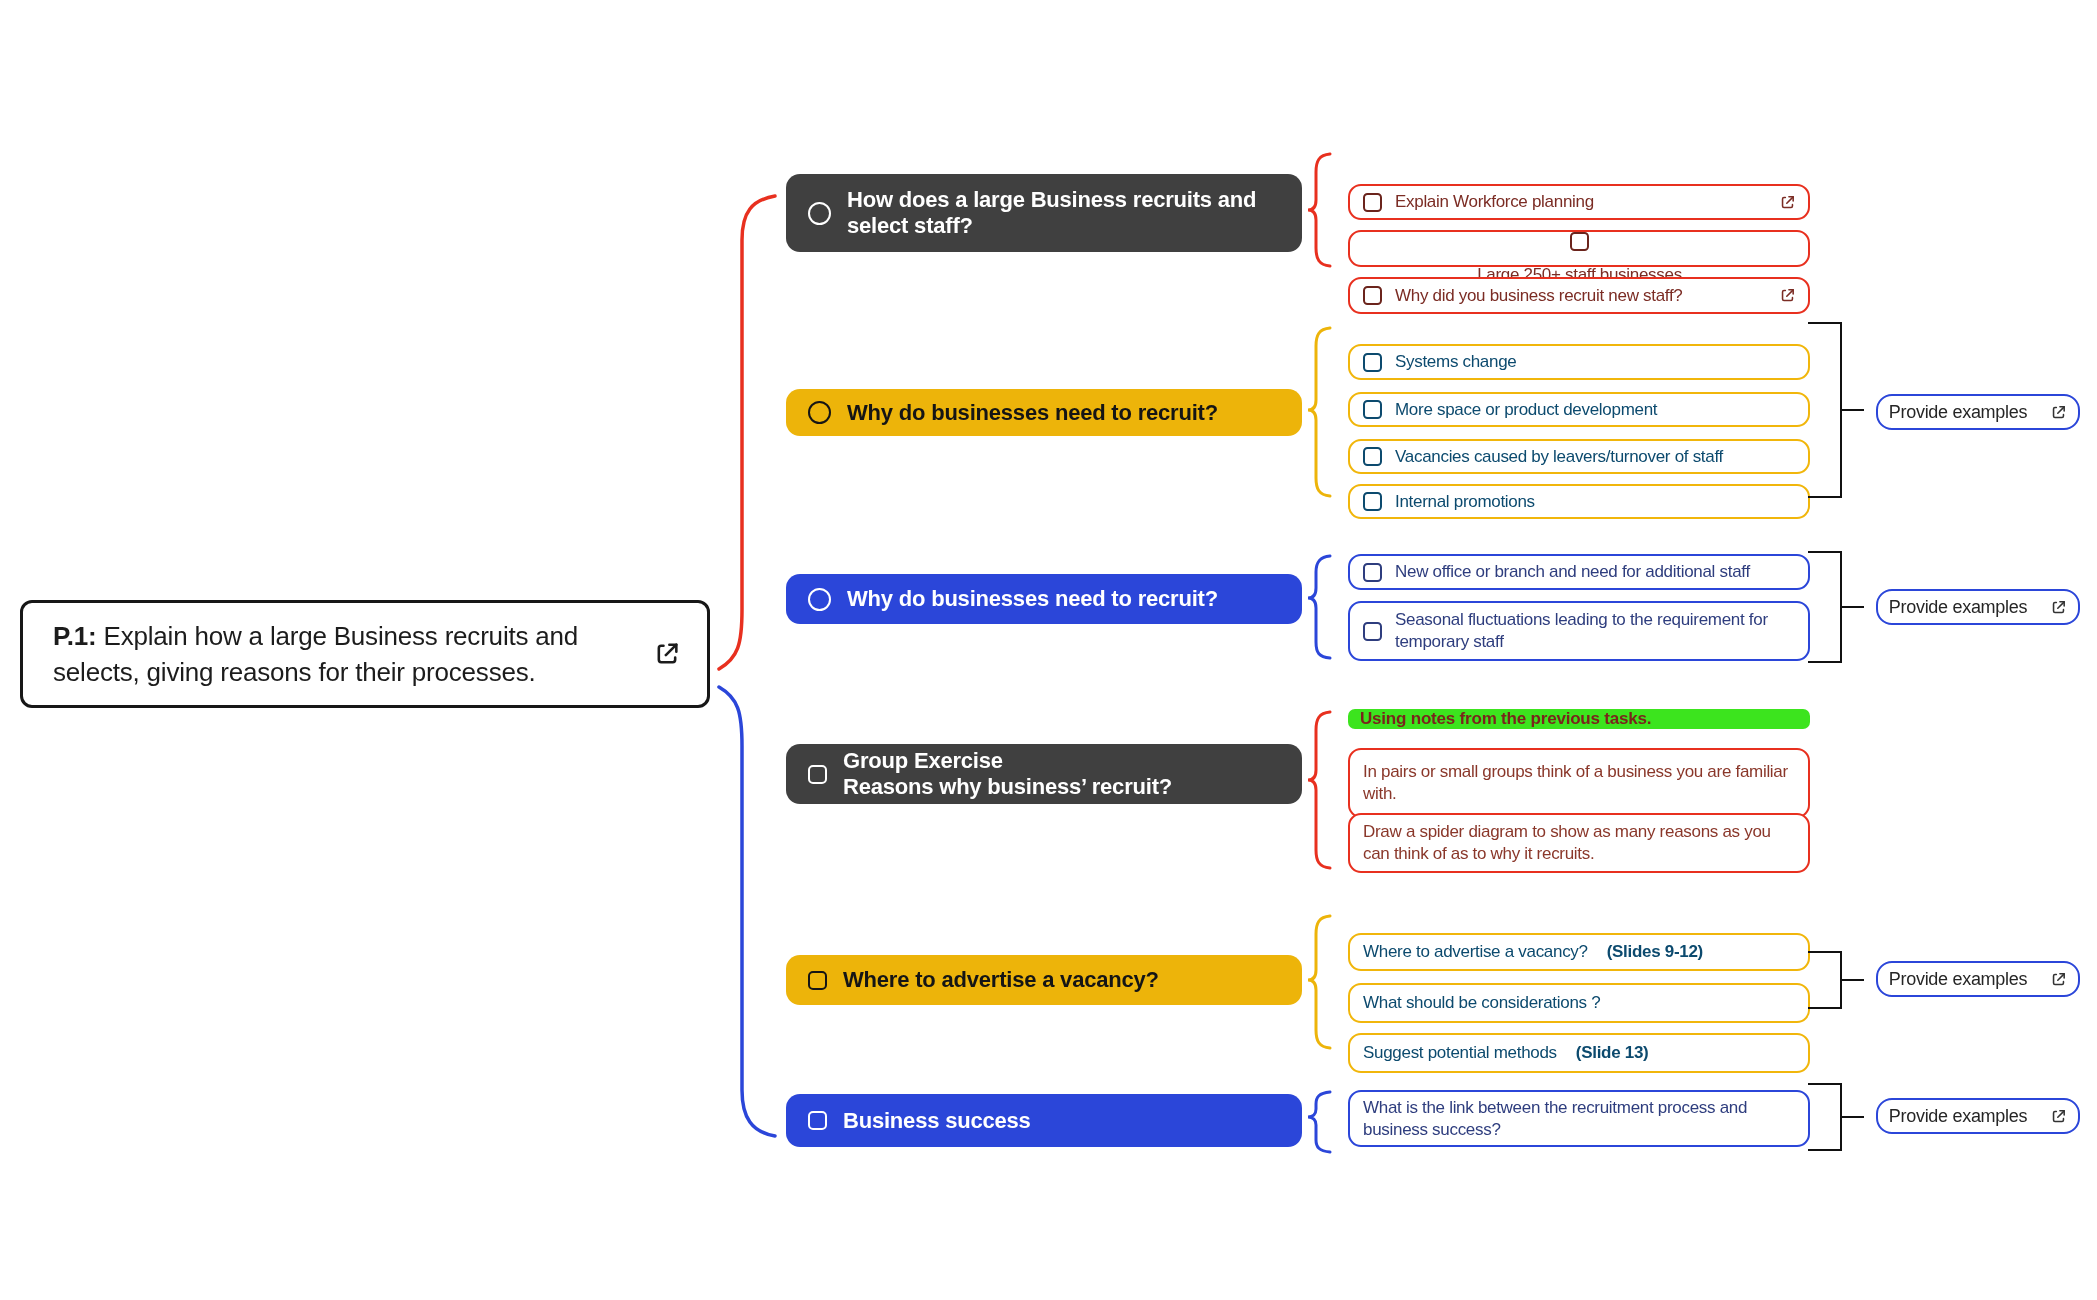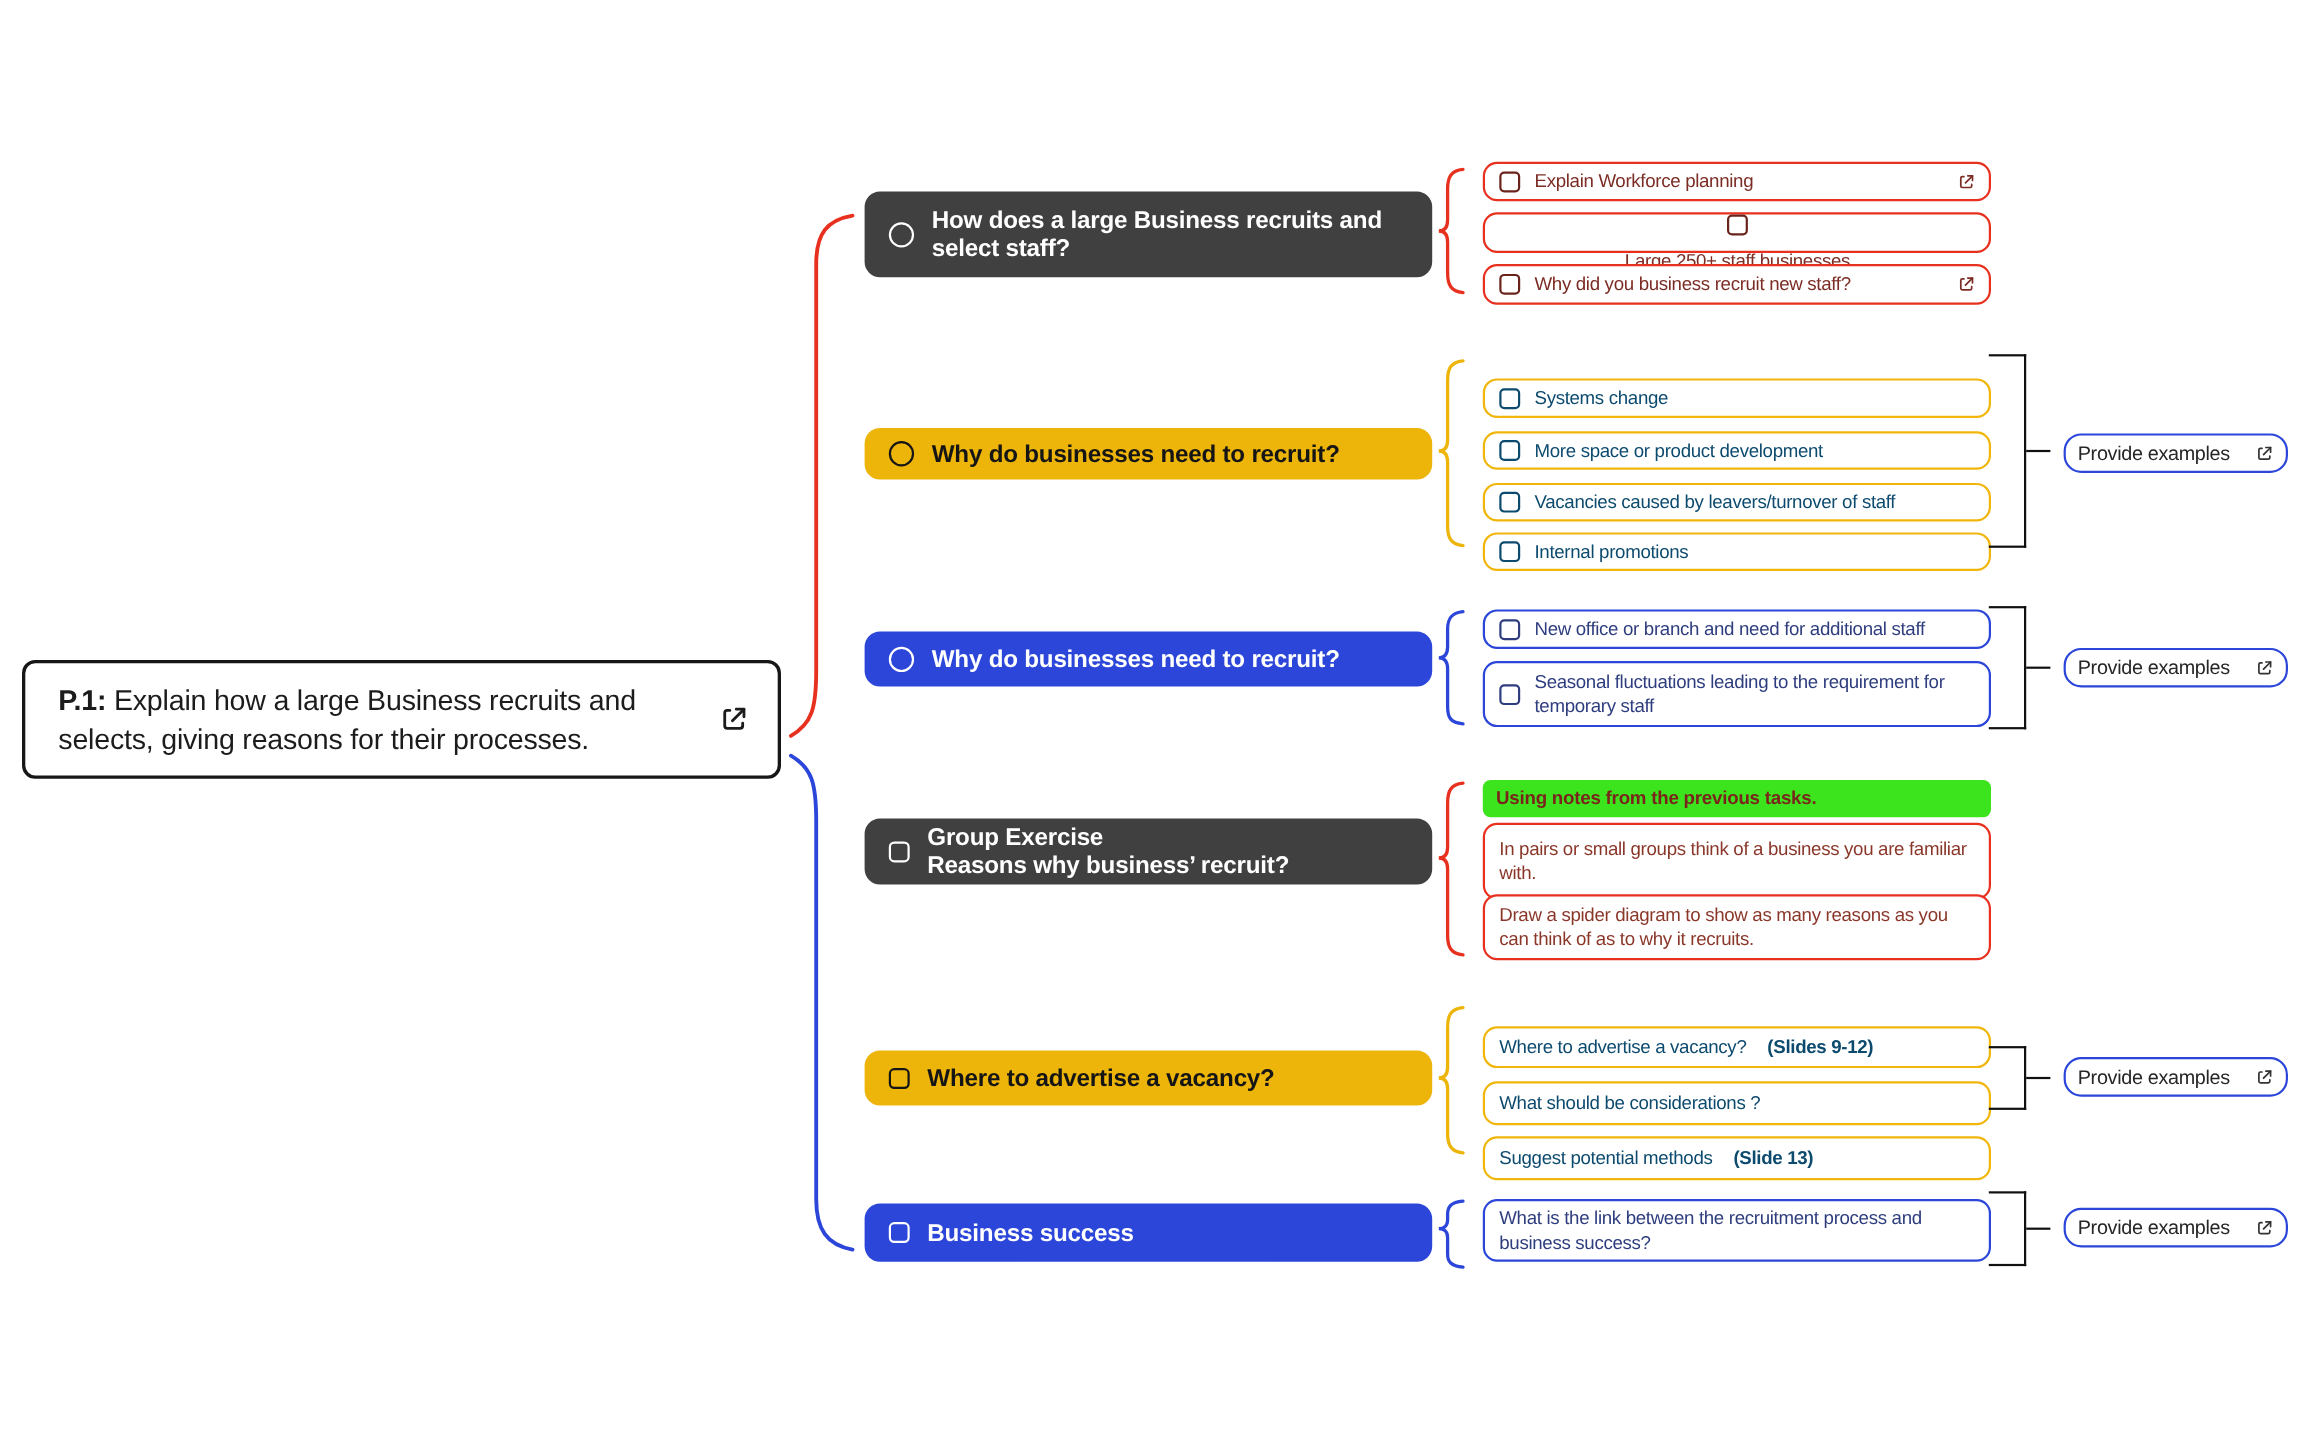--- a/index.html
+++ b/index.html
@@ -31,21 +31,21 @@
   
   .child{
     position:absolute;left:1348px;width:462px;background:#fff;
     border-radius:13px;display:flex;align-items:center;gap:13px;
     padding:0 12px 0 13px;box-sizing:border-box;font-size:17px;letter-spacing:-0.3px;line-height:22px;
     cursor:pointer;
   }
   .child .txt{flex:1 1 auto;}
   .child b{font-weight:bold;margin-left:6px;}
   .cb{width:15px;height:15px;border:2.2px solid currentColor;border-radius:4.5px;flex:0 0 auto;}
-  .child.red-o{border:2.5px solid #e8301f;color:#7b2c24;}
+  .child.red-o{border:2.5px solid #e8301f;color:#7b2c24;margin-top:37px;}
   .child.red-o2{border:2.5px solid #e8301f;color:#8a372a;}
   .child.gold-o{border:2.5px solid #f1b60b;color:#0c4a6e;margin-top:19px;}
   .child.blue-o{border:2.5px solid #2b46d9;color:#2e3d7e;}
   .highlight-green{
     position:absolute;left:1348px;width:462px;background:#3ce41e;border-radius:7px;
     display:flex;align-items:center;padding:0 12px;box-sizing:border-box;
     font-size:17px;font-weight:bold;color:#7a241c;letter-spacing:-0.2px;cursor:pointer;
   }
   
   .pe-btn{
@@ -208,21 +208,21 @@
   <div class="tick" style="top:606px;"></div>
   <div class="pe-btn" style="top:589px;">
     <span>Provide examples</span>
     <svg class="ext" width="17" height="17" viewBox="0 0 24 24" style="color:#333">
         <path d="M9 5H7a2 2 0 0 0-2 2v10a2 2 0 0 0 2 2h10a2 2 0 0 0 2-2v-2"></path>
         <path d="M14 4h6v6"></path>
         <path d="M20 4l-9 9"></path>
       </svg>
   </div>
 
-  <div class="highlight-green" style="top:709px;height:34px;">
+  <div class="highlight-green" style="top:709px;height:20px;">
     <span>Using notes from the previous tasks.</span>
   </div>
   <div class="child red-o2" style="top:748px;height:70px;">
     <span class="txt">In pairs or small groups think of a business you are familiar with.</span>
   </div>
   <div class="child red-o2" style="top:813px;height:60px;">
     <span class="txt">Draw a spider diagram to show as many reasons as you can think of as to why it recruits.</span>
   </div>
 
   <div class="child gold-o" style="top:914px;height:38px;">

